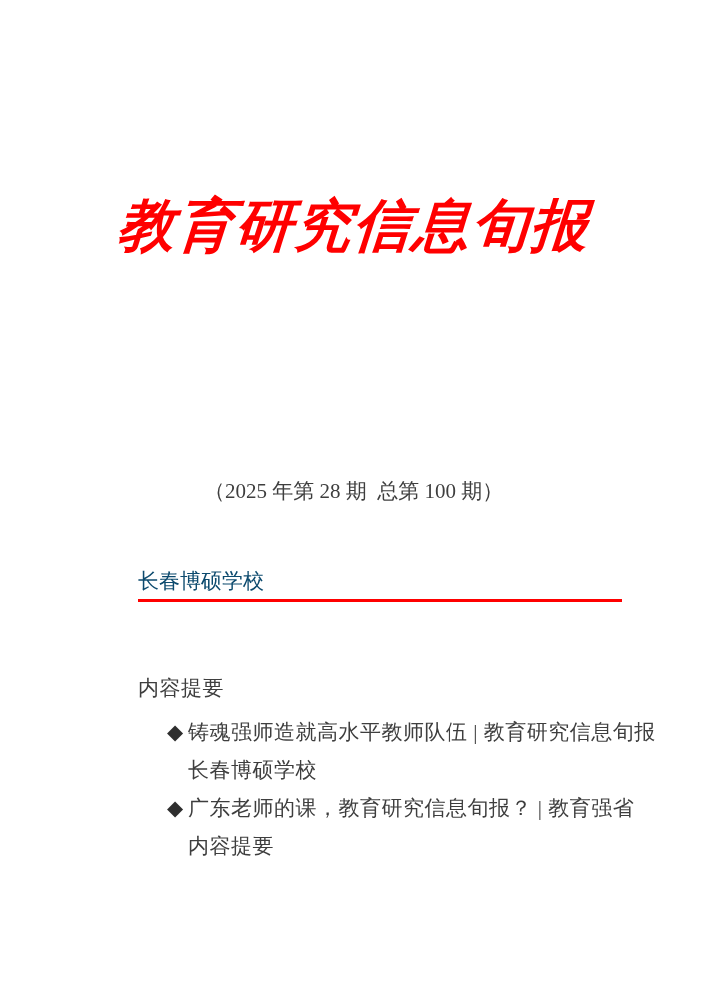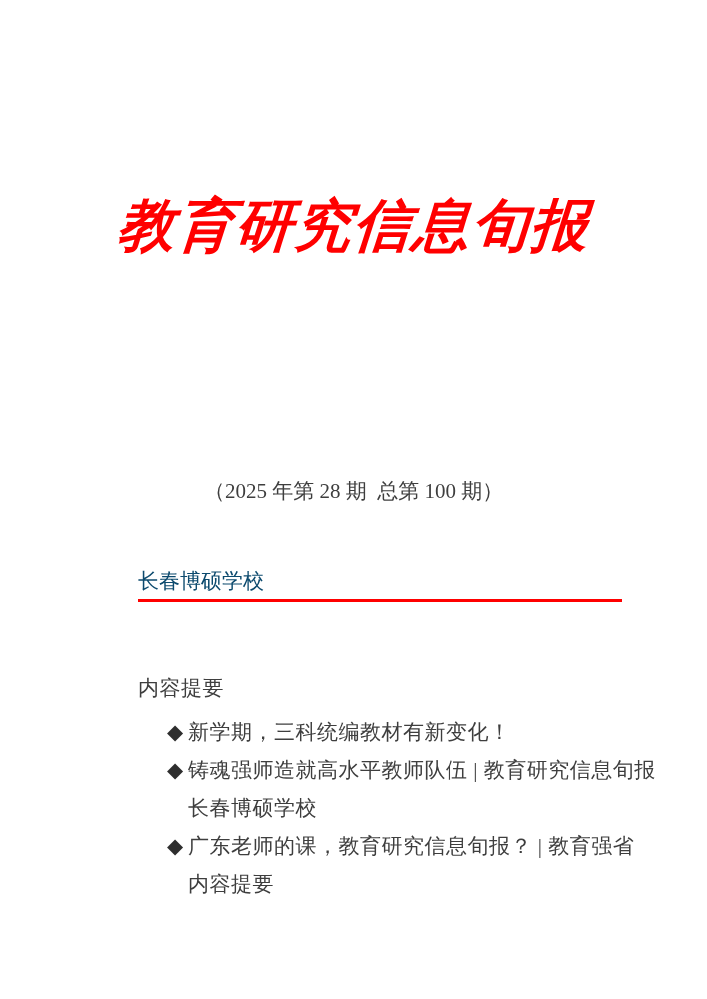--- a/index.html
+++ b/index.html
@@ -94,21 +94,20 @@
     <span>长春博硕学校</span>
   </div>
 
   <div class="red-rule"></div>
 
   <div class="summary">
     <div class="summary-heading">内容提要</div>
 
     <div class="summary-items">
 
-      <div class="summary-item"><span class="bullet">◆</span><span class="item-line">新学期，三科统编教材有新变化！</span></div>
 
 
       <div class="summary-item"><span class="bullet">◆</span><span class="item-line">铸魂强师造就高水平教师队伍 | 教育研究信息旬报</span><br><span class="item-line">长春博硕学校</span></div>
 
       <div class="summary-item"><span class="bullet">◆</span><span class="item-line">广东老师的课，教育研究信息旬报？ | 教育强省</span><br><span class="item-line">内容提要</span></div>
 
     </div>
   </div>
 
 </div>

